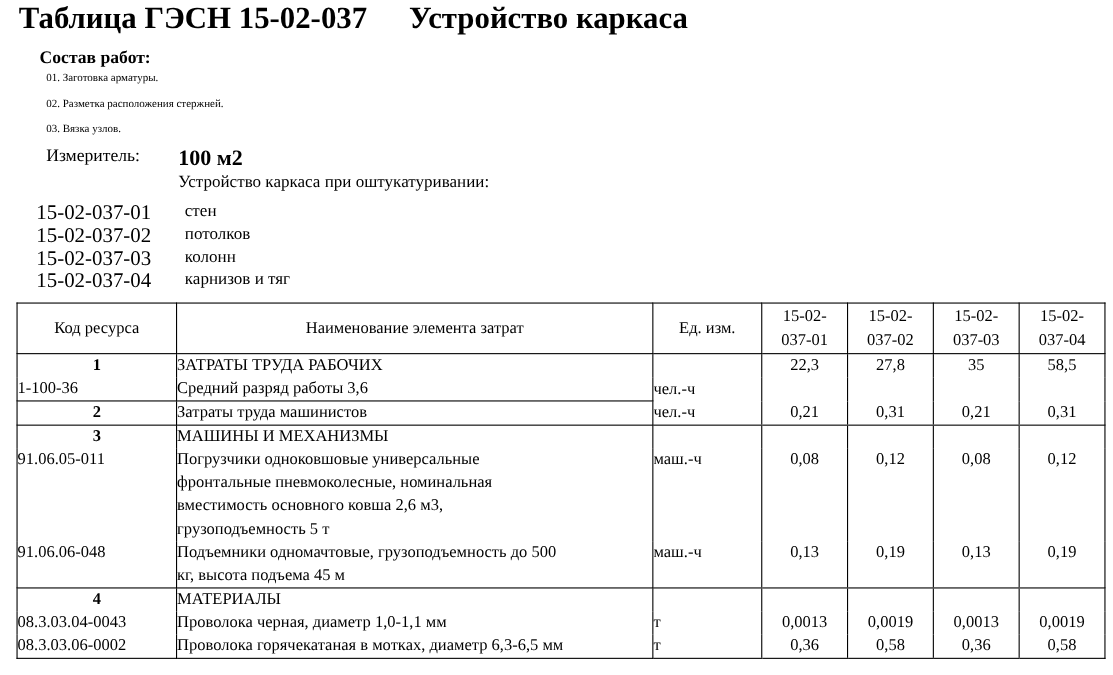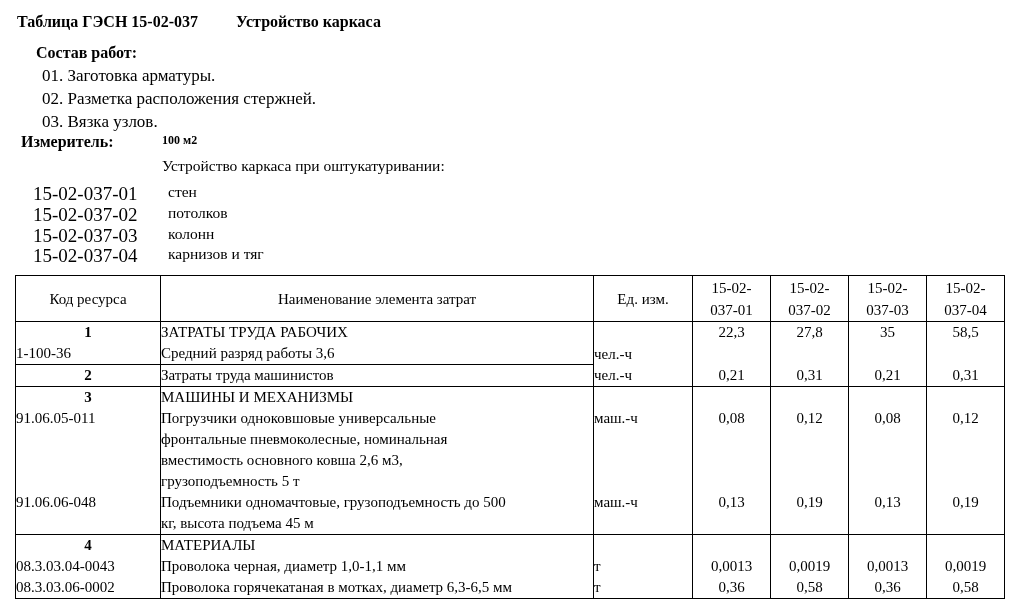--- a/index.html
+++ b/index.html
@@ -1,24 +1,24 @@
 <!DOCTYPE html>
 <html><head>
 <meta charset="utf-8">
 <style>
   html, body { margin:0; padding:0; background:#ffffff; }
   body { width:1012px; height:614px; position:relative; overflow:hidden;
          font-family:"Liberation Serif", "DejaVu Serif", serif; color:#000; }
   .abs { position:absolute; white-space:nowrap; }
-  .title { left:17px; top:13px; font-size:16px; font-weight:bold;text-align:right; }
+  .title { left:17px; top:1px; font-size:28px; font-weight:bold;text-align:right; }
   .title .t2 { margin-left:38px; }
   .sostav { left:36px; top:44px; font-size:16px; font-weight:bold; }
-  .work { left:42px; font-size:17px; }
-  .izm-label { left:21px; top:133px; font-size:16px; font-weight:bold; }
-  .izm-val { left:162px; top:133px; font-size:12px; font-weight:bold; }
+  .work { left:42px; font-size:10px; }
+  .izm-label { left:42px; top:133px; font-size:16px; font-weight:normal; }
+  .izm-val { left:162px; top:133px; font-size:20px; font-weight:bold; }
   .subhead { left:162px; top:157px; font-size:15.5px; }
   .code { left:33px; font-size:19px; }
   .codename { left:168px; font-size:15.5px; }
 
   table.norm { position:absolute; left:15px; top:275px; border-collapse:collapse;
                font-size:15px; table-layout:fixed; }
   table.norm td, table.norm th { padding:0; line-height:21px; vertical-align:top; }
   table.norm th { font-weight:normal; vertical-align:middle; text-align:center; height:45px;
                   border:1.5px solid #000; line-height:22px; }
   .c1 { width:145px; } .c2 { width:433px; } .c3 { width:99px; }

